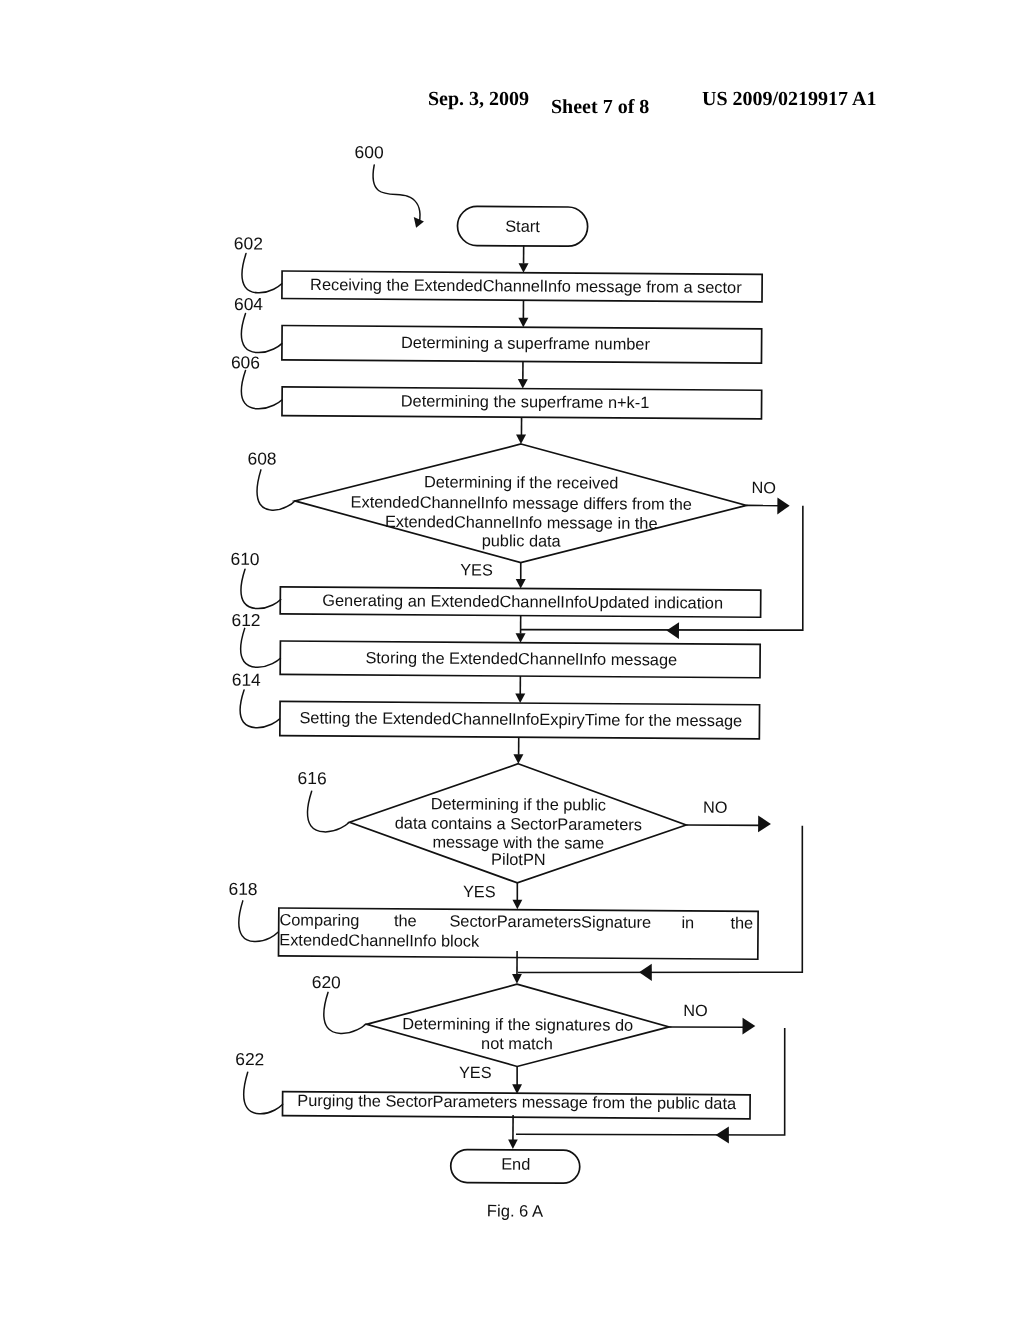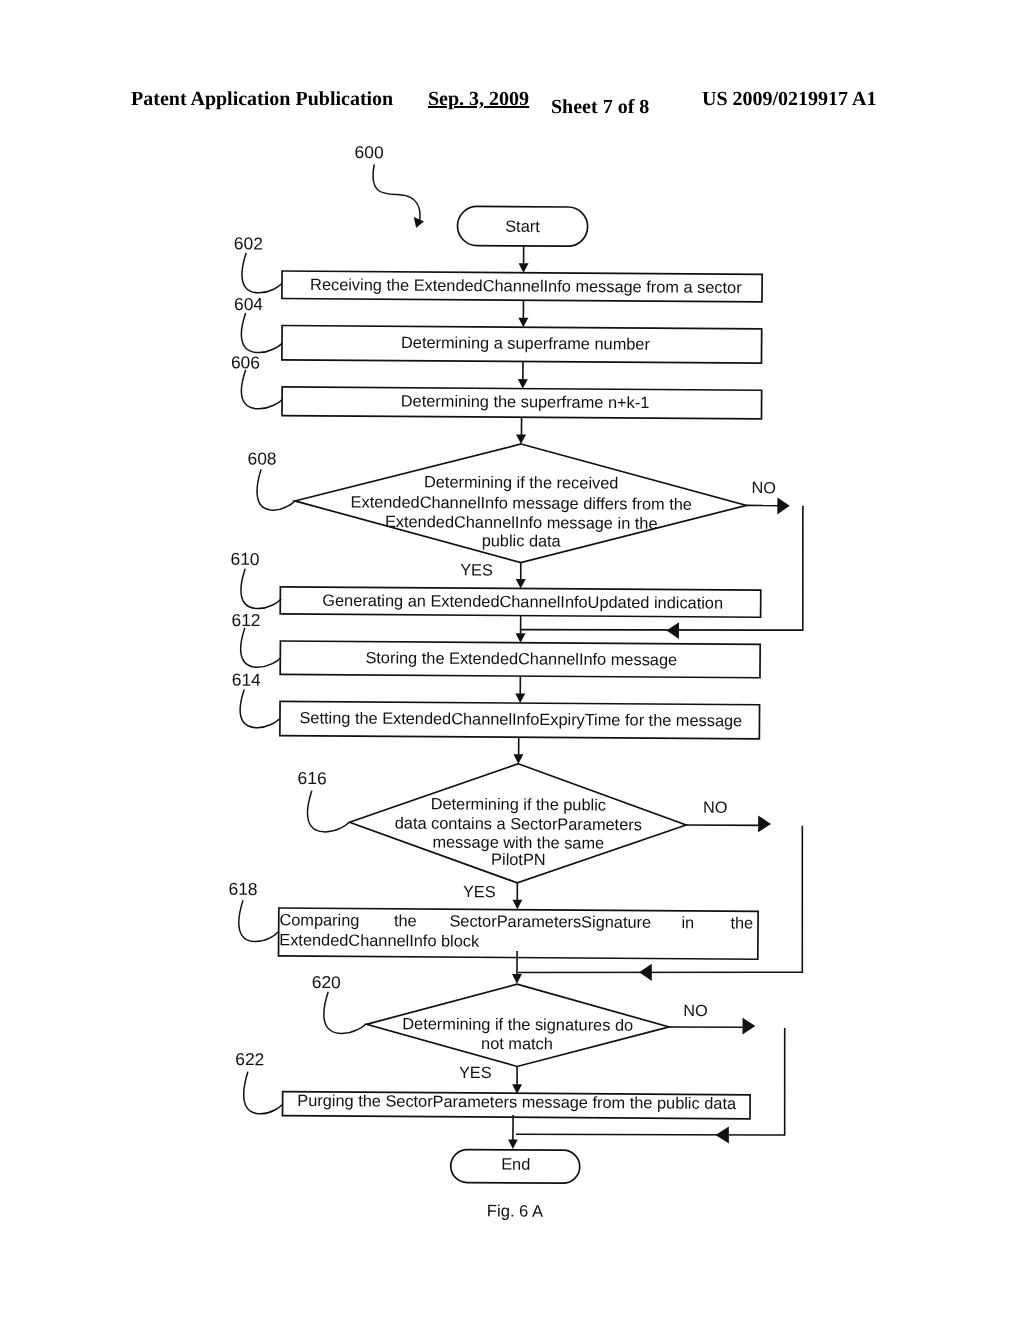--- a/index.html
+++ b/index.html
@@ -1,39 +1,38 @@
 <!DOCTYPE html>
 <html><head>
 <meta charset="utf-8">
 <style>
   html,body{margin:0;padding:0;background:#ffffff;}
   *{-webkit-font-smoothing:antialiased;text-rendering:geometricPrecision;}
   body{width:1024px;height:1320px;overflow:hidden;font-family:"Liberation Sans",sans-serif;color:#000;}
   #page{position:relative;width:1024px;height:1320px;background:#fff;}
   .hdr{position:absolute;font-family:"Liberation Serif",serif;font-weight:bold;font-size:20px;white-space:nowrap;}
   #hdr-title{left:131px;top:88px;}
-  #hdr-date{left:428px;top:88px;text-decoration:underline;}
+  #hdr-date{left:428px;top:88px;}
   #hdr-sheet{left:551px;top:96px;}
   #hdr-num{left:702px;top:88px;}
   svg#fc{position:absolute;left:0;top:0;width:1024px;height:1320px;}
   svg#fc text{font-family:"Liberation Sans",sans-serif;fill:#111;}
   .nodetext{font-size:16.35px;}
   .reflbl{font-size:17.4px;}
   .yn{font-size:16.3px;}
   .figlbl{font-size:16.6px;}
   .shape{fill:none;stroke:#111;stroke-width:1.7;}
   .line{fill:none;stroke:#111;stroke-width:1.6;}
   .hook{fill:none;stroke:#111;stroke-width:1.5;stroke-linecap:round;}
   .ah{fill:#111;stroke:none;}
 </style>
 </head>
 <body>
 
 <div id="page">
-  <div class="hdr" id="hdr-title">Patent Application Publication</div>
   <div class="hdr" id="hdr-date">Sep. 3, 2009</div>
   <div class="hdr" id="hdr-sheet">Sheet 7 of 8</div>
   <div class="hdr" id="hdr-num">US 2009/0219917 A1</div>
 
   <svg id="fc" viewBox="0 0 1024 1320">
     <g transform="rotate(0.4 522 700)">
 
     <path class="hook" d="M370.5,166 C368.3,178 369,187 375,191.5 C382,196.7 396,194.5 404,197 C412,199.6 416.3,206.8 416.6,215 C416.8,219 416.3,222 415.6,224"></path>
     <polygon class="ah" points="410.4,217.8 420.6,222.2 412.8,228.5"></polygon>
     <text class="reflbl" x="350.8" y="159.2">600</text>

